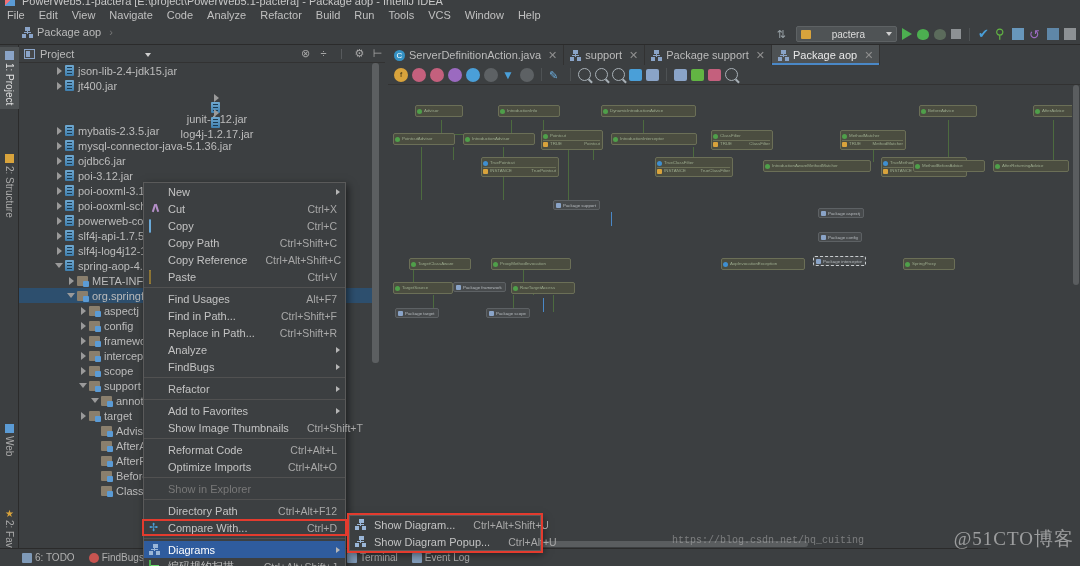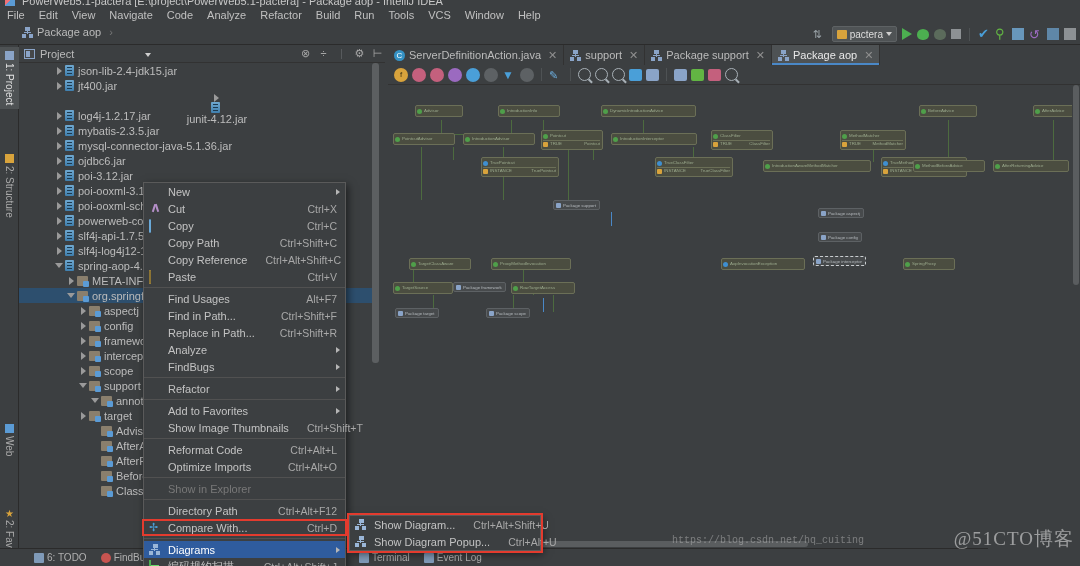--- a/index.html
+++ b/index.html
@@ -47,21 +47,21 @@
   .pkgicon i{ position:absolute; background:#8aa4c8; }
   .pkgicon i:nth-child(1){ left:3px; top:0; width:5px; height:4px;}
   .pkgicon i:nth-child(2){ left:0; top:7px; width:4px; height:4px;}
   .pkgicon i:nth-child(3){ left:7px; top:7px; width:4px; height:4px;}
   .pkgicon i:nth-child(4){ left:5px; top:4px; width:1px; height:3px; background:#8aa4c8;}
   .pkgicon i:nth-child(5){ left:2px; top:5px; width:7px; height:1px; background:#8aa4c8;}
 
   .rtools{ position:absolute; right:4px; top:2px; display:flex; align-items:center; gap:5px; height:18px;}
   .rtools .tbtn{ width:14px; height:14px; position:relative; cursor:default; }
   .runcfg{
-    display:flex; align-items:center; gap:3px; height:16px;
+    display:flex; align-items:center; gap:21px; height:16px;
     background:#4f5355; border:1px solid #5e6264; border-radius:2px;
     padding:0 4px; font-size:10px; color:#ddd;
   }
   .runcfg .cfgico{ width:10px; height:9px; background:#d8a33c; border-radius:1px;}
   .caret{ width:0;height:0;border-left:3px solid transparent;border-right:3px solid transparent;border-top:4px solid #cfcfcf;}
   .tri-run{ width:0;height:0;border-top:6px solid transparent;border-bottom:6px solid transparent;border-left:10px solid #4caf50;}
   .bug{ width:12px;height:11px;border-radius:50% 50% 45% 45%; background:#4caf50; position:relative;}
   .bug.grey{ background:#5b6b5b;}
   .stopsq{ width:10px;height:10px;background:#8d9194;}
   .ico-blue{ width:12px;height:12px;background:#3592c4; border-radius:2px;}
@@ -186,21 +186,21 @@
   
   .escroll{ position:absolute; right:0; top:40px; width:8px; height:463px; background:#3c3f41;}
   .escroll .ethumb{ position:absolute; left:1px; top:0; width:6px; height:200px; background:#5a5d5f; border-radius:3px;}
   .ebottomscroll{ position:absolute; left:0; bottom:0; width:692px; height:8px;}
   .ebottomscroll .bthumb{ position:absolute; left:0; top:1px; height:6px; width:420px; background:#5a5d5f; border-radius:3px;}
 
   
   .statusbar{
     position:absolute; left:0; top:548px; width:988px; height:18px;
     background:#3c3f41; border-top:1px solid #2b2b2b;
-    display:flex; align-items:center; gap:14px; padding-left:34px; font-size:10px; color:#b0b0b0;
+    display:flex; align-items:center; gap:14px; padding-left:22px; font-size:10px; color:#b0b0b0;
   }
   .statusbar .si{ display:flex; align-items:center; gap:3px; white-space:nowrap;}
   .sico{ width:10px;height:10px;background:#7f9ab8; border-radius:1px; flex:none;}
   .sico.red{ background:#c75450; border-radius:50%;}
   .sico.spring{ background:#62b543; border-radius:50%;}
 
   
   .ctxmenu{
     position:absolute; left:143px; top:182px; width:203px;
     background:#3c3f41; border:1px solid #5a5a5a;
@@ -349,21 +349,21 @@
         <div class="trow" style="padding-left: 36px;">
           <span class="tarrow r"></span>
           <span class="jaricon"></span>
           <span class="tlabel">jt400.jar</span>
         </div>
         <div class="trow" style="padding-left: 36px; flex-direction: column;">
           <span class="tarrow r"></span>
           <span class="jaricon"></span>
           <span class="tlabel">junit-4.12.jar</span>
         </div>
-        <div class="trow" style="padding-left: 36px;">
+        <div class="trow" style="padding-left: 36px; flex-direction: column;">
           <span class="tarrow r"></span>
           <span class="jaricon"></span>
           <span class="tlabel">log4j-1.2.17.jar</span>
         </div>
         <div class="trow" style="padding-left: 36px;">
           <span class="tarrow r"></span>
           <span class="jaricon"></span>
           <span class="tlabel">mybatis-2.3.5.jar</span>
         </div>
         <div class="trow" style="padding-left: 36px;">

